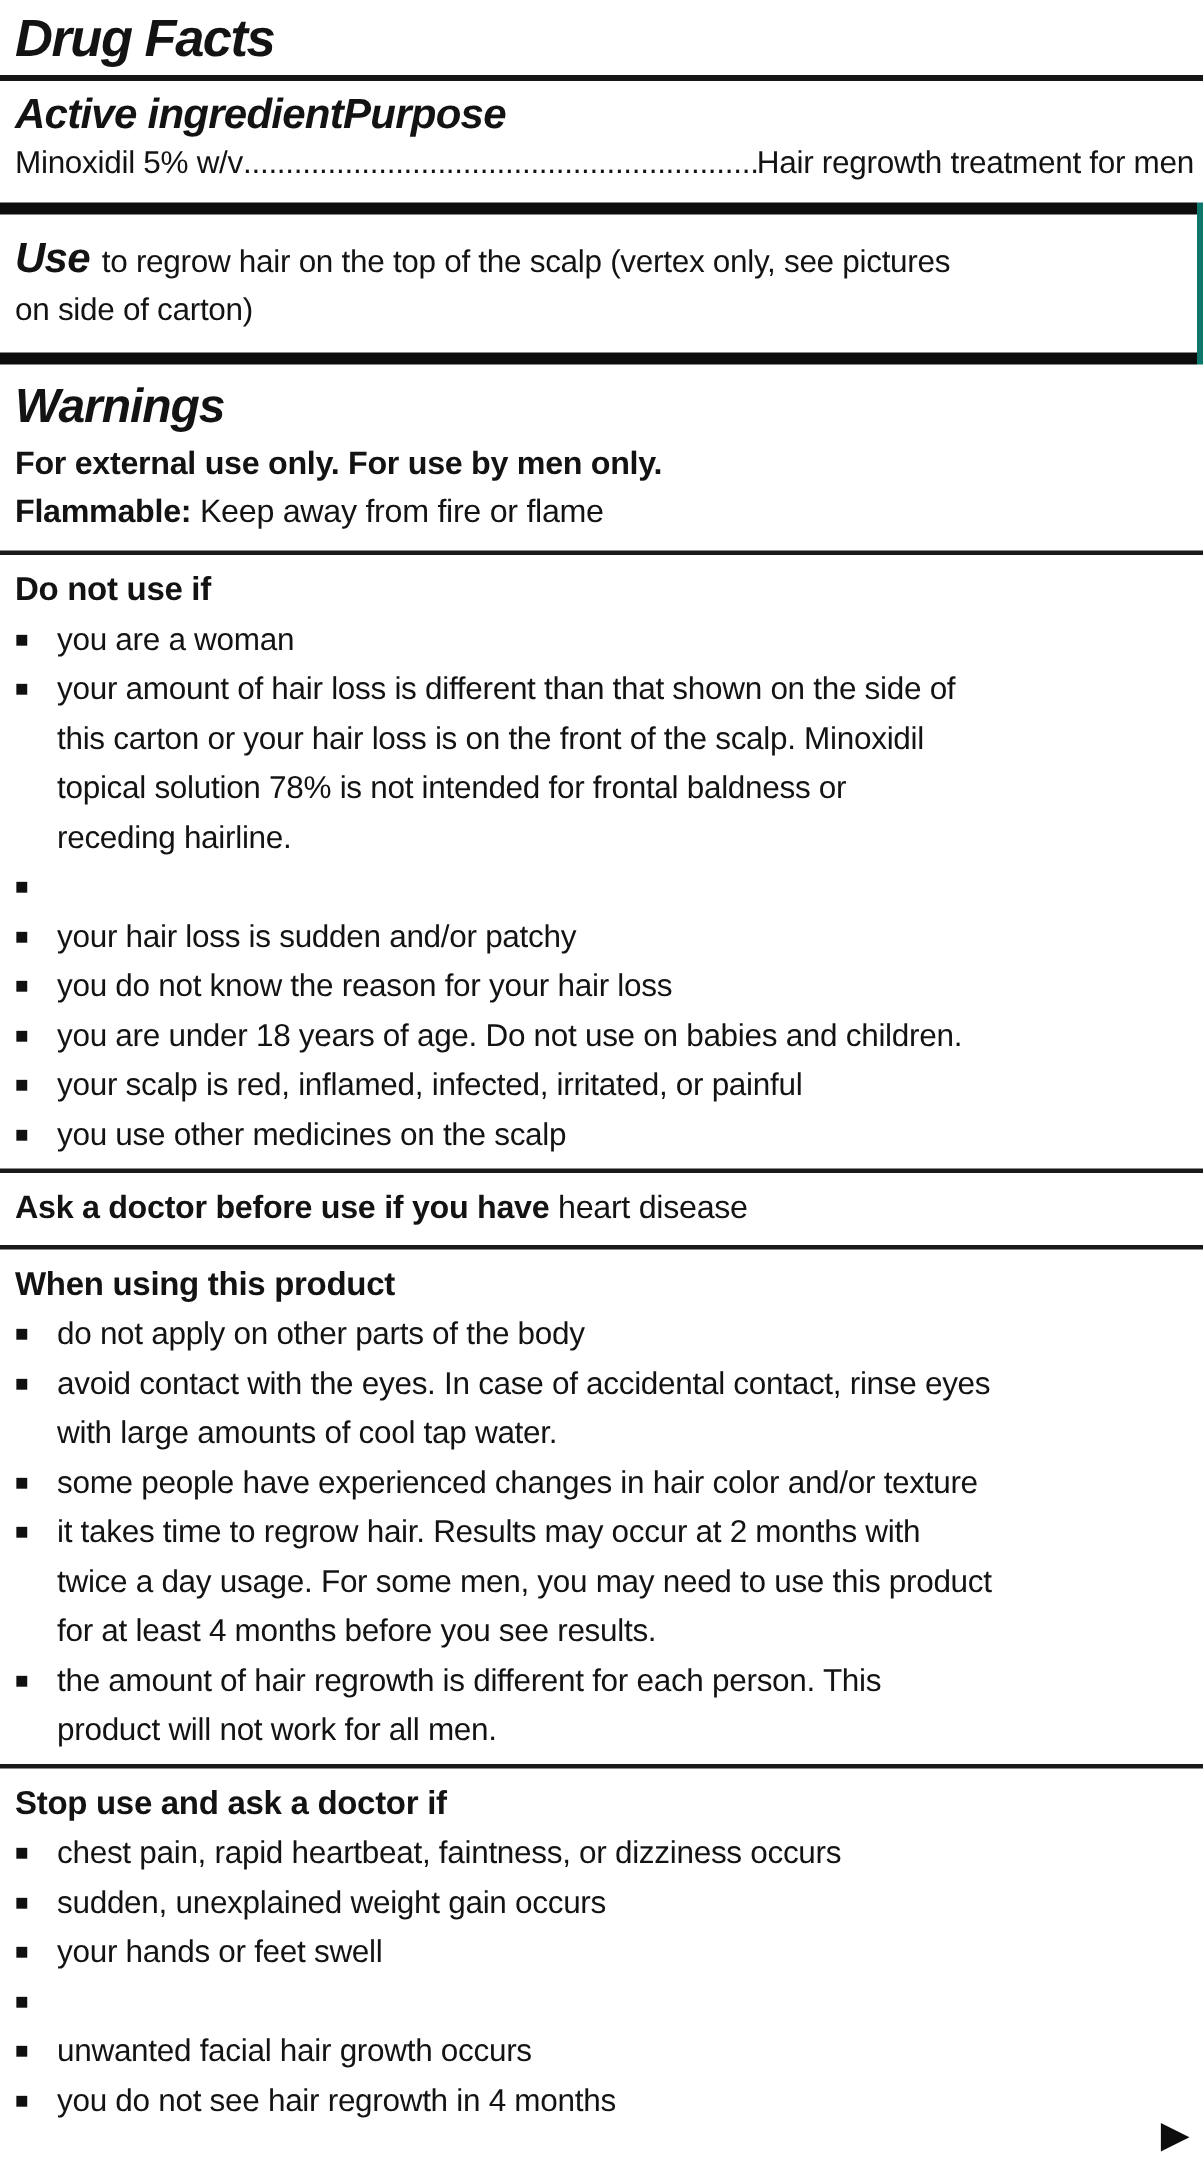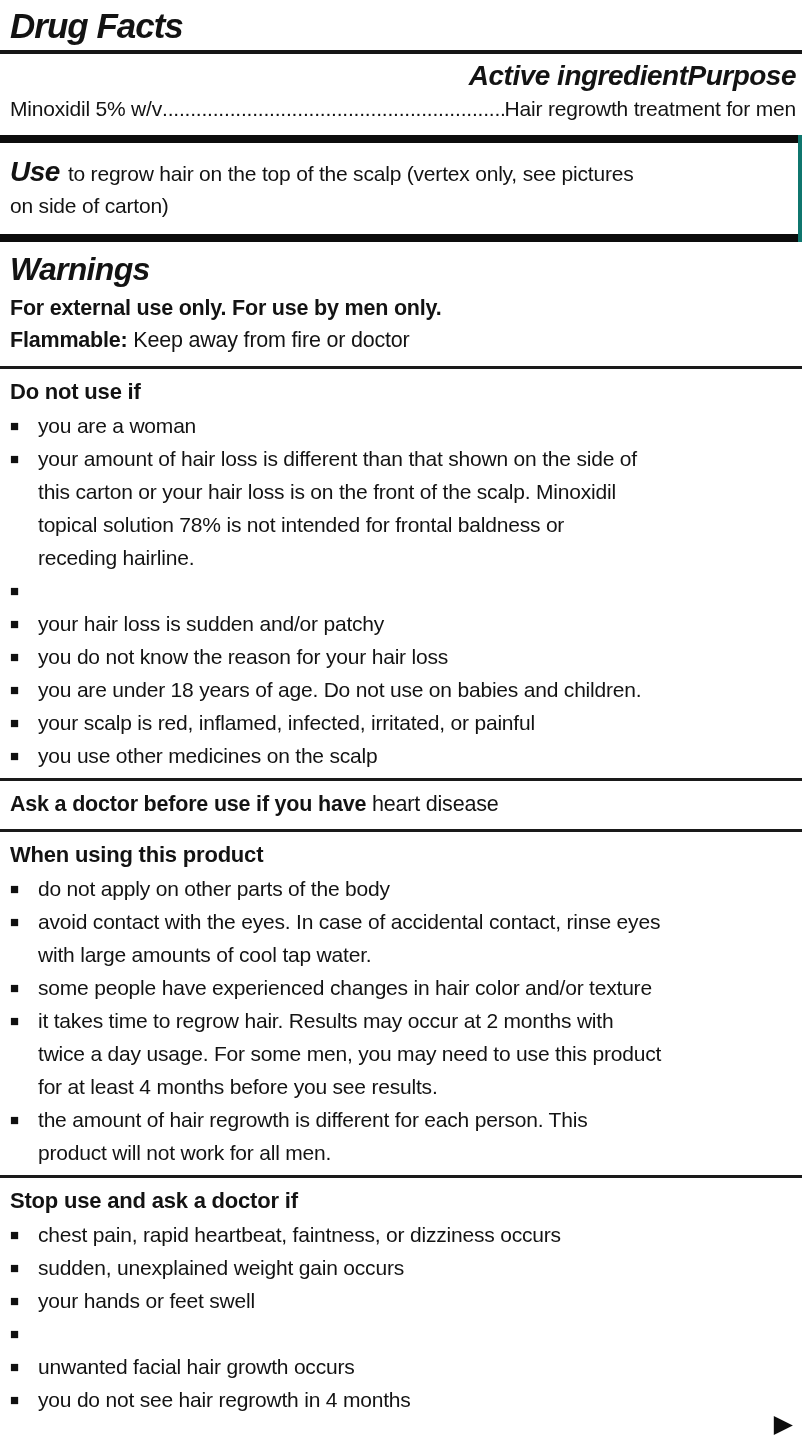--- a/index.html
+++ b/index.html
@@ -21,21 +21,21 @@
   
   .df-title {
     font-size:35px; font-weight:700; font-style:italic;
     letter-spacing:-1px;
     margin:5px 0 3px 10px;
     line-height:42px;
   }
 
   
   .ai-row {
-    display:flex; justify-content:flex-end; align-items:baseline;
+    display:flex; justify-content:flex-start; align-items:baseline;
     font-size:28px; font-weight:700; font-style:italic;
     letter-spacing:-0.5px;
     margin:4px 0 0 0;
     line-height:36px;
   }
   .dotline {
     display:flex; align-items:baseline;
     font-size:21px; line-height:30px; letter-spacing:-0.2px;
     margin:0 0 11px 0;
   }
@@ -118,21 +118,21 @@
     <span class="inline-head-lg">Use</span><span class="preline">to regrow hair on the top of the scalp (vertex only, see pictures
 on side of carton)</span>
   </p>
   <div class="bar"></div>
 </div>
 
 <div class="warn-title">Warnings</div>
 <div class="bold-line">For external use only. For use by men only.</div>
 <div class="mixed-line">
   <span class="b">Flammable:</span>
-  <span>Keep away from fire or doctor</span>
+  <span>Keep away from fire or flame</span>
 </div>
 <div class="rule"></div>
 
 <div class="sec-head">Do not use if</div>
 <ul class="blist">
   <li>
       <span class="bullet">■</span>
       <span class="txt">you are a woman</span>
     </li>
   <li>

